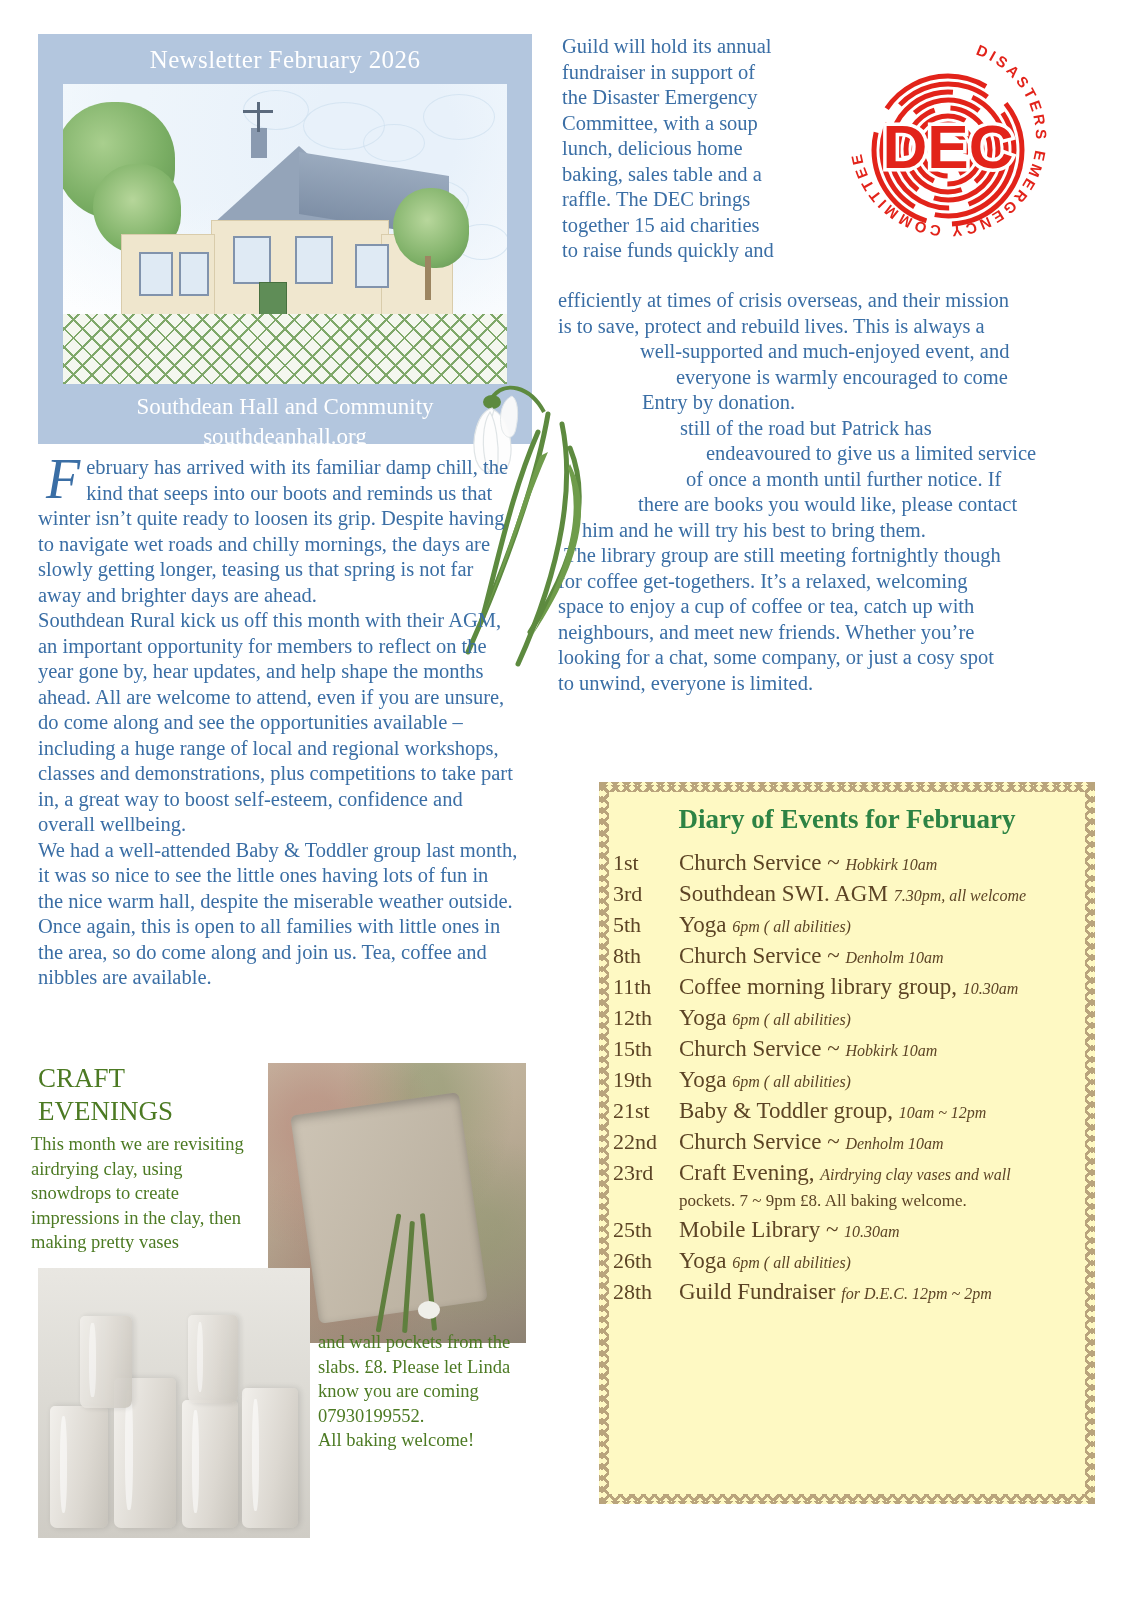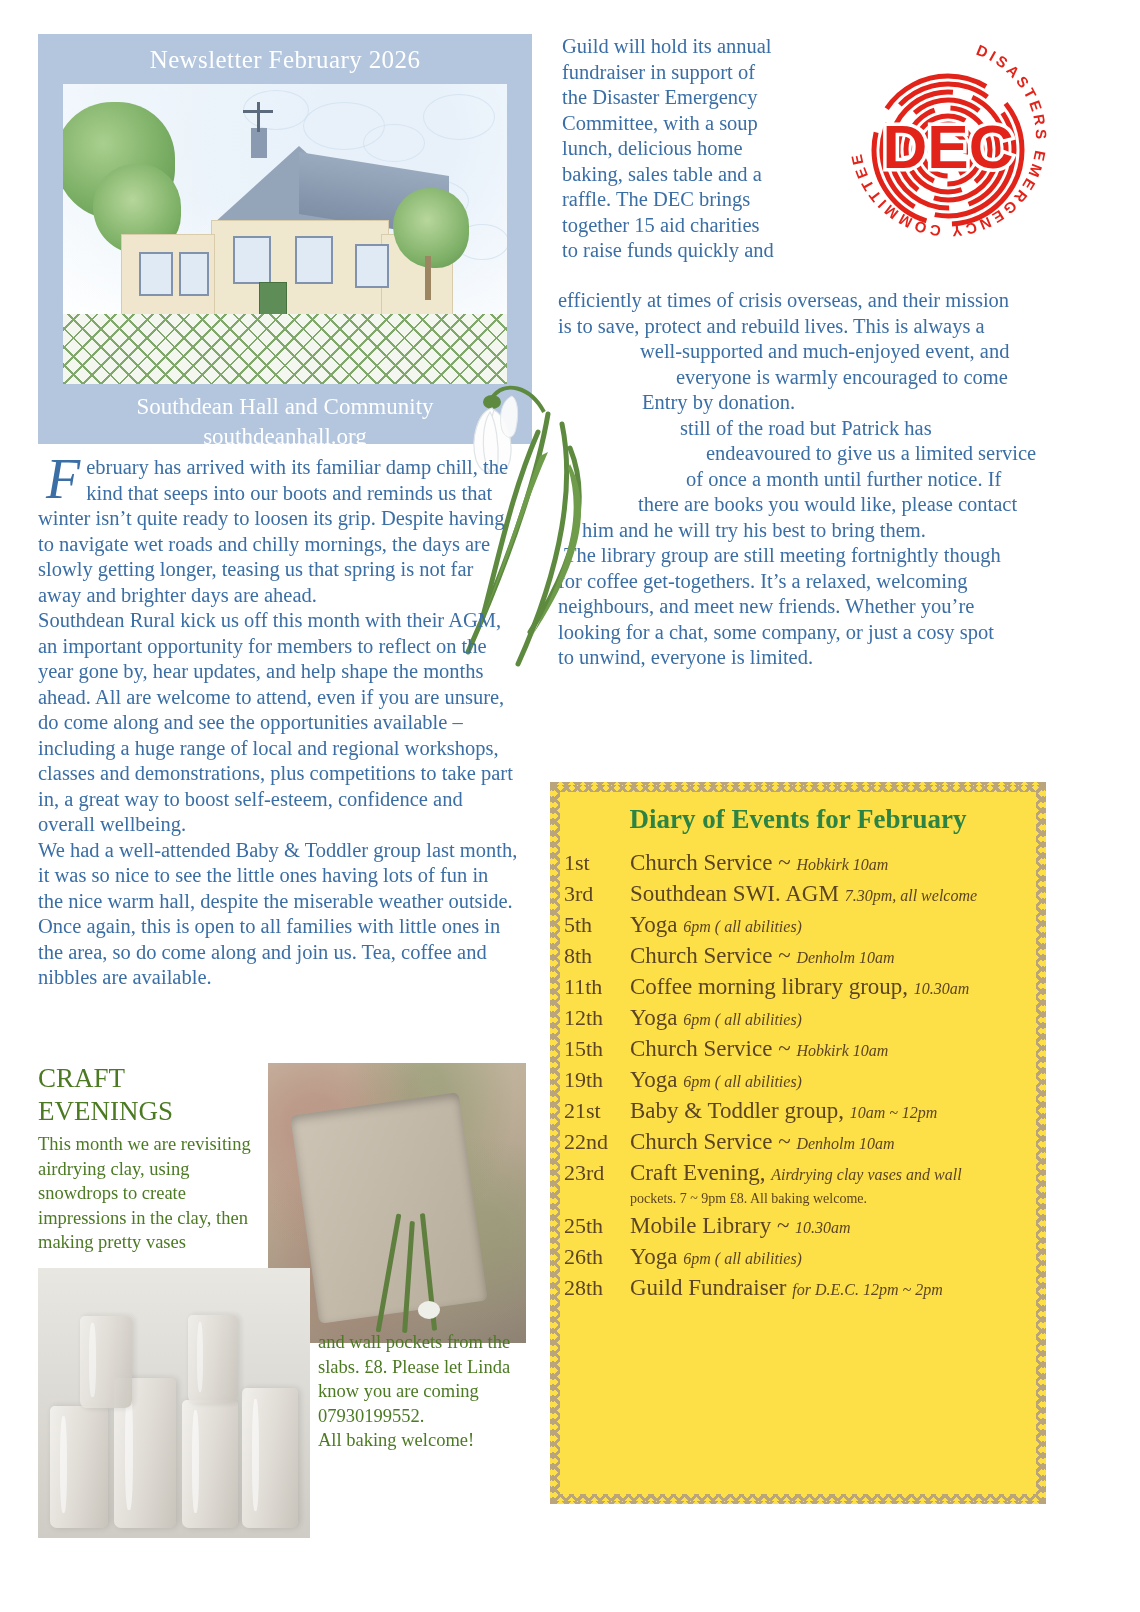--- a/index.html
+++ b/index.html
@@ -81,21 +81,21 @@
     float:left;font-size:56px;line-height:44px;padding:2px 6px 0 8px;
     font-style:italic;color:#3a6ea5;font-family:"Liberation Serif",serif;
   }
 
   
   .craft-head{
     position:absolute;left:38px;top:1062px;width:200px;
     color:#4c7a23;font-size:27px;line-height:33px;
   }
   .craft-body{
-    position:absolute;left:38px;top:1132px;width:228px;
+    position:absolute;left:31px;top:1132px;width:228px;
     color:#4c7a23;font-size:18.5px;line-height:24.5px;
   }
   .craft-cont{
     position:absolute;left:318px;top:1330px;width:232px;
     color:#4c7a23;font-size:18.5px;line-height:24.5px;
   }
 
   
   .photo{position:absolute;overflow:hidden;}
   .photo-clay{
@@ -122,22 +122,22 @@
   .vase{position:absolute;bottom:10px;background:linear-gradient(100deg,#f2f0ec,#dcd8d1 60%,#c8c4bc);
     border-radius:5px 5px 7px 7px;box-shadow:2px 0 6px rgba(0,0,0,.12);}
   .vase::after{content:"";position:absolute;left:18%;top:8%;width:12%;height:80%;
     background:rgba(255,255,255,.55);border-radius:40%;}
 
   
   .snowdrop{position:absolute;left:452px;top:352px;width:190px;height:345px;pointer-events:none;}
 
   
   .diary{
-    position:absolute;left:550px;top:782px;width:496px;height:722px;
-    background:#fde047;
+    position:absolute;left:599px;top:782px;width:496px;height:722px;
+    background:#fef9c3;
     padding:0;
   }
   .diary-border{
     position:absolute;inset:0;
     border:3px solid transparent;
     background:
       repeating-linear-gradient(45deg,#b9a47c 0 3px,transparent 3px 8px) ,
       repeating-linear-gradient(-45deg,#b9a47c 0 3px,transparent 3px 8px);
     -webkit-mask:
       linear-gradient(#000 0 0) content-box,
@@ -151,21 +151,21 @@
     position:absolute;left:0;top:22px;width:496px;text-align:center;
     color:#2d8344;font-size:27px;font-weight:bold;
   }
   .diary-list{
     position:absolute;left:14px;top:68px;width:470px;
   }
   .d-row{display:flex;align-items:baseline;margin-bottom:5px;}
   .d-day{width:66px;flex:none;color:#5c4425;font-size:22px;}
   .d-main{color:#5c4425;font-size:23px;}
   .d-note{color:#5c4425;font-size:16px;font-style:italic;}
-  .d-sub{color:#5c4425;font-size:14px;padding-left:66px;margin-top:2px;margin-bottom:6px;}
+  .d-sub{color:#5c4425;font-size:17px;padding-left:66px;margin-top:2px;margin-bottom:6px;}
 </style>
 </head>
 <body>
 
 <div class="page">
 
   <div class="masthead">
     <div class="masthead-title">Newsletter February 2026</div>
 
     <div class="cottage">
@@ -255,20 +255,21 @@
     <p class="ind1">well-supported and much-enjoyed event, and</p>
     <p class="ind2">everyone is warmly encouraged to come</p>
     <p class="ind4">Entry by donation.</p>
     <p class="ind6">still of the road but Patrick has</p>
     <p class="ind7">endeavoured to give us a limited service</p>
     <p class="ind8">of once a month until further notice. If</p>
     <p class="ind9">there are books you would like, please contact</p>
     <p class="ind10">him and he will try his best to bring them.</p>
     <p style="padding-left:6px">The library group are still meeting fortnightly though</p>
     <p>for coffee get-togethers. It’s a relaxed, welcoming</p>
+    <p>space to enjoy a cup of coffee or tea, catch up with</p>
     <p>neighbours, and meet new friends. Whether you’re</p>
     <p>looking for a chat, some company, or just a cosy spot</p>
     <p>to unwind, everyone is limited.</p>
   </div>
 
   <div class="snowdrop">
     <svg viewBox="0 0 190 345" aria-hidden="true">
       <g stroke="#5d8a3f" fill="none" stroke-width="5" stroke-linecap="round">
         <path d="M96 62 C86 120 60 200 16 300"></path>
         <path d="M110 72 C122 130 112 210 66 312"></path>

